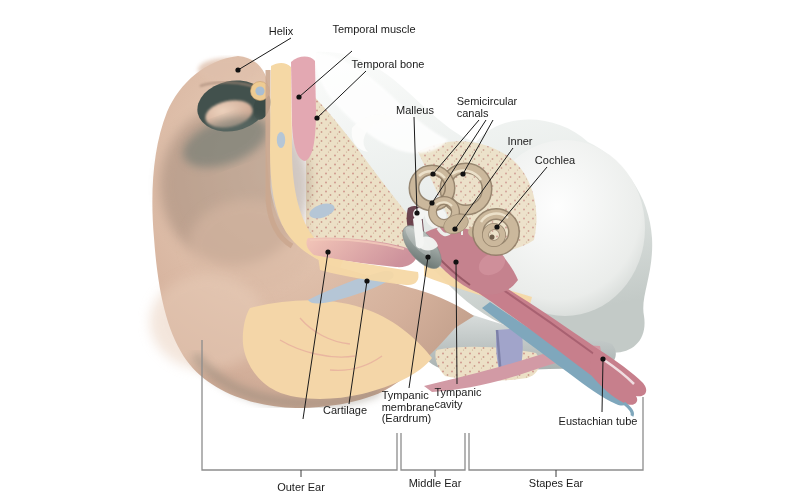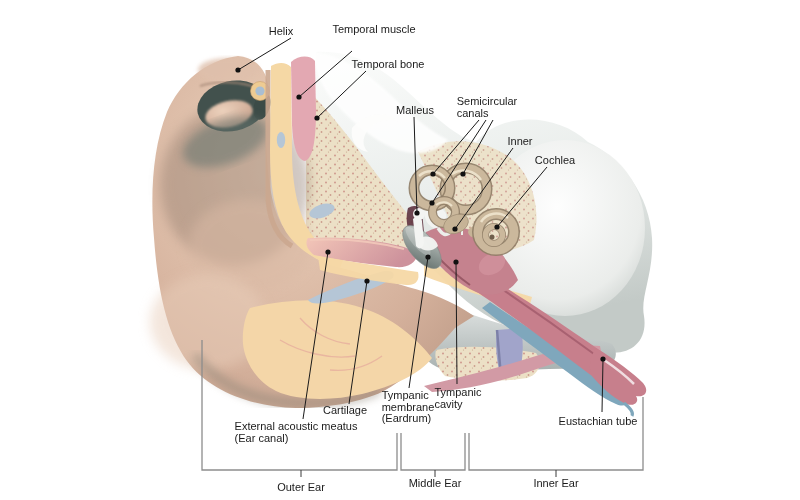--- a/index.html
+++ b/index.html
@@ -265,32 +265,28 @@
 <div class="lbl" style="left:374px;top:24px">Temporal muscle</div>
 <div class="lbl" style="left:388px;top:59px">Temporal bone</div>
 <div class="lbl" style="left:415px;top:105px">Malleus</div>
 <div class="lbl" style="left:487px;top:96px">
   <div>Semicircular</div>
   <div>canals</div>
 </div>
 <div class="lbl" style="left:520px;top:136px">Inner</div>
 <div class="lbl" style="left:555px;top:155px">Cochlea</div>
 <div class="lbl" style="left:345px;top:405px">Cartilage</div>
-<div class="lbl" style="left:296px;top:421px">
-  <div>External acoustic meatus</div>
-  <div>(Ear canal)</div>
-</div>
 <div class="lbl" style="left:408px;top:390px">
   <div>Tympanic</div>
   <div>membrane</div>
   <div>(Eardrum)</div>
 </div>
 <div class="lbl" style="left:458px;top:387px">
   <div>Tympanic</div>
   <div>cavity</div>
 </div>
 <div class="lbl" style="left:598px;top:416px">Eustachian tube</div>
 
 <div class="lbl" style="left:301px;top:482px">Outer Ear</div>
 <div class="lbl" style="left:435px;top:478px">Middle Ear</div>
-<div class="lbl" style="left:556px;top:478px">Inner Ear</div>
+<div class="lbl" style="left:556px;top:478px">Stapes Ear</div>
 
 </div>
 
 </body></html>

